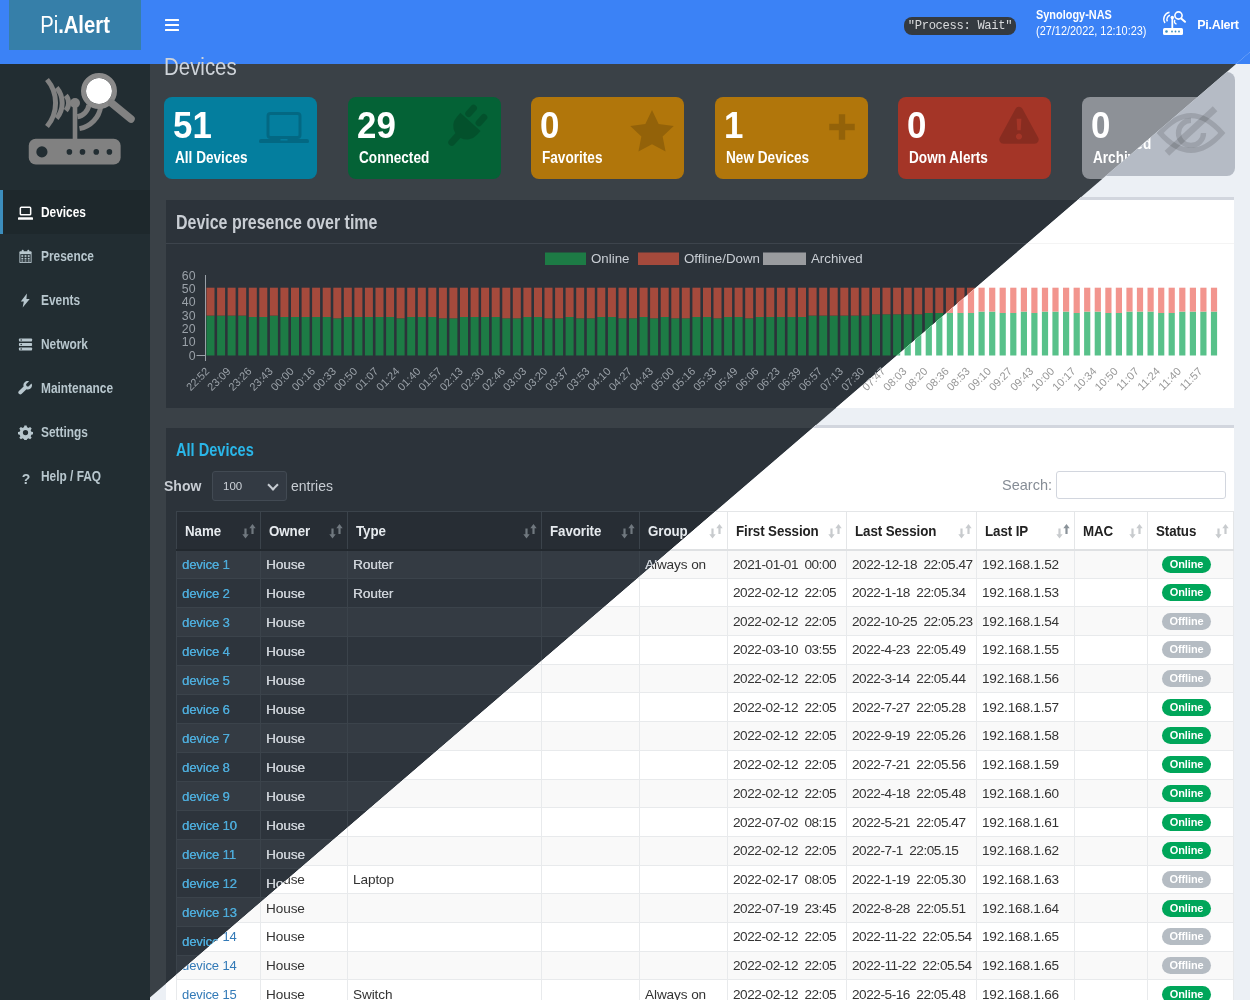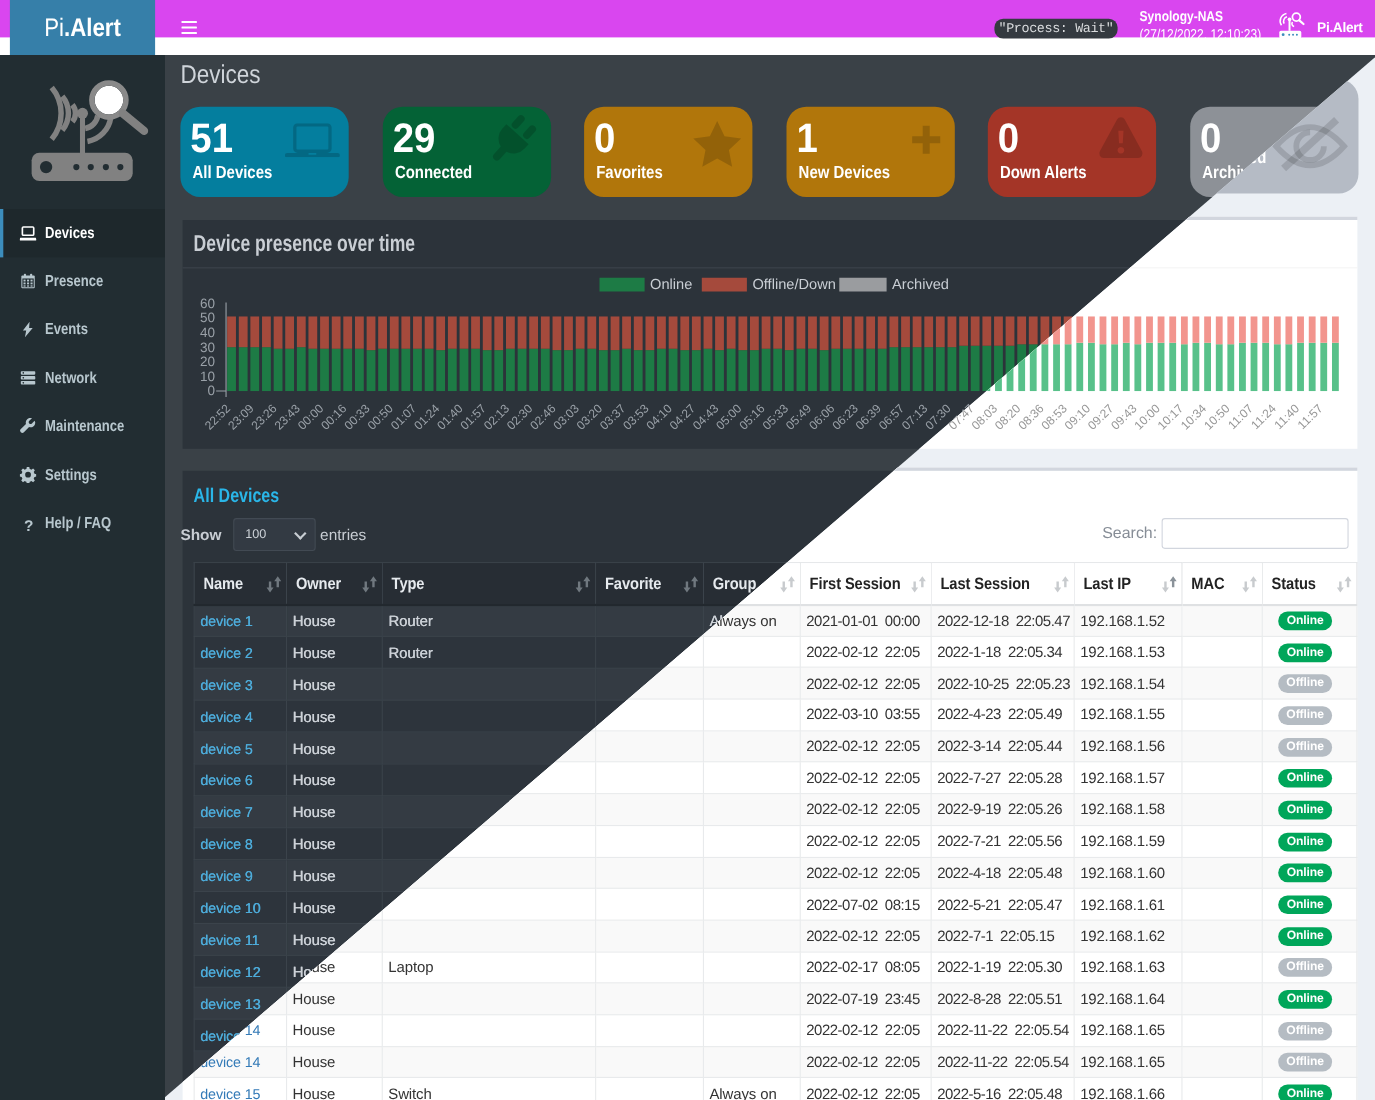--- a/index.html
+++ b/index.html
@@ -1,21 +1,21 @@
 <!DOCTYPE html>
 <html><head><meta charset="utf-8"><style>
 * { margin:0; padding:0; box-sizing:border-box; }
 html,body { width:1250px; height:1000px; overflow:hidden; }
 body { font-family:"Liberation Sans", sans-serif; position:relative; }
 .layer { position:absolute; left:0; top:0; width:1250px; height:1000px; overflow:hidden; }
 .layer.light { clip-path: polygon(1250px 52px, 147px 1000px, 1250px 1000px); z-index:20; }
 .dark .content { position:absolute; left:150px; top:50px; width:1100px; height:950px; background:#3a4147; }
 .light .content { position:absolute; left:150px; top:50px; width:1100px; height:950px; background:#ecf0f5; }
 
-.nav { position:absolute; left:0; top:0; width:1250px; height:34px; background:#d946ef; z-index:5;text-decoration:underline; }
+.nav { position:absolute; left:0; top:0; width:1250px; height:64px; background:#3b82f6; z-index:5;text-decoration:underline; }
 .brand { position:absolute; left:0; top:0; width:150px; height:50px; background:#367fa9; color:#fff; text-align:center; line-height:50px; font-size:23px; transform:scaleX(0.88); transform-origin:50% 50%; }
 .b2 { font-weight:bold; }
 .burger { position:absolute; left:165px; top:18.5px; }
 .burger div { width:14px; height:2.6px; background:#fff; margin-bottom:2.5px; border-radius:0.5px; }
 .procbadge { position:absolute; left:904px; top:16.5px; width:112px; height:18px; background:#343a40; border-radius:8px; color:#d9dbdd; font-family:"Liberation Mono", monospace; font-size:12.2px; letter-spacing:-0.35px; text-align:center; line-height:18px; }
 .navinfo { position:absolute; left:1036px; top:7px; color:#fff; transform:scaleX(0.84); transform-origin:0 0; }
 .ni1 { font-weight:bold; font-size:13px; line-height:16px; }
 .ni2 { font-size:13px; line-height:16.5px; }
 .navicon { position:absolute; left:1162px; top:9px; }
 .navbrand2 { position:absolute; left:1196px; top:16px; width:44px; text-align:center; color:#fff; font-weight:bold; font-size:12.5px; letter-spacing:-0.3px; line-height:18px; }
@@ -25,21 +25,21 @@
 .menu { position:absolute; left:0; top:140px; width:150px; }
 .mitem { height:44px; line-height:44px; color:#b8c7ce; font-size:14.5px; font-weight:bold; border-left:3px solid transparent; white-space:nowrap; }
 .mitem.active { background:#1e282c; border-left:3px solid #3c8dbc; color:#ffffff; }
 .micon { display:inline-block; width:16px; height:16px; margin-left:15px; margin-right:7px; vertical-align:-3px; }
 .micon svg { width:15px; height:15px; }
 .qm { font-size:14px; font-weight:bold; text-align:center; width:16px; }
 .mtext { display:inline-block; transform:scaleX(0.82); transform-origin:0 50%; }
 
 .h1 { position:absolute; left:164px; top:54px; font-size:23.5px; transform:scaleX(0.87); transform-origin:0 0; z-index:6; }
 .dark .h1 { color:#cfd4da; } .light .h1 { color:#333; }
-.ibox { position:absolute; border-radius:18px; color:#fff; z-index:6;text-decoration:underline; }
+.ibox { position:absolute; border-radius:8px; color:#fff; z-index:6;text-decoration:underline; }
 .bnum { position:absolute; left:9px; top:7px; font-size:37.5px; font-weight:bold; transform:scaleX(0.93); transform-origin:0 0; }
 .blab { position:absolute; left:11px; top:52px; font-size:16px; font-weight:bold; transform:scaleX(0.85); transform-origin:0 0; white-space:nowrap; }
 .blab2 { position:absolute; left:11px; top:63px; font-size:16px; font-weight:bold; transform:scaleX(0.85); transform-origin:0 0; white-space:nowrap; }
 .bicon { position:absolute; }
 .bicon svg { width:100%; height:100%; }
 .panel { position:absolute; left:166px; width:1068px; z-index:6; border-radius:0; }
 .dark .panel { background:#2c333a; }
 .light .panel { background:#ffffff; }
 .ptitle { position:absolute; left:10px; top:10px; font-size:21px; font-weight:bold; transform:scaleX(0.76); transform-origin:0 0; white-space:nowrap; }
 .dark .ptitle { color:#c9ced4; } .light .ptitle { color:#444; }

